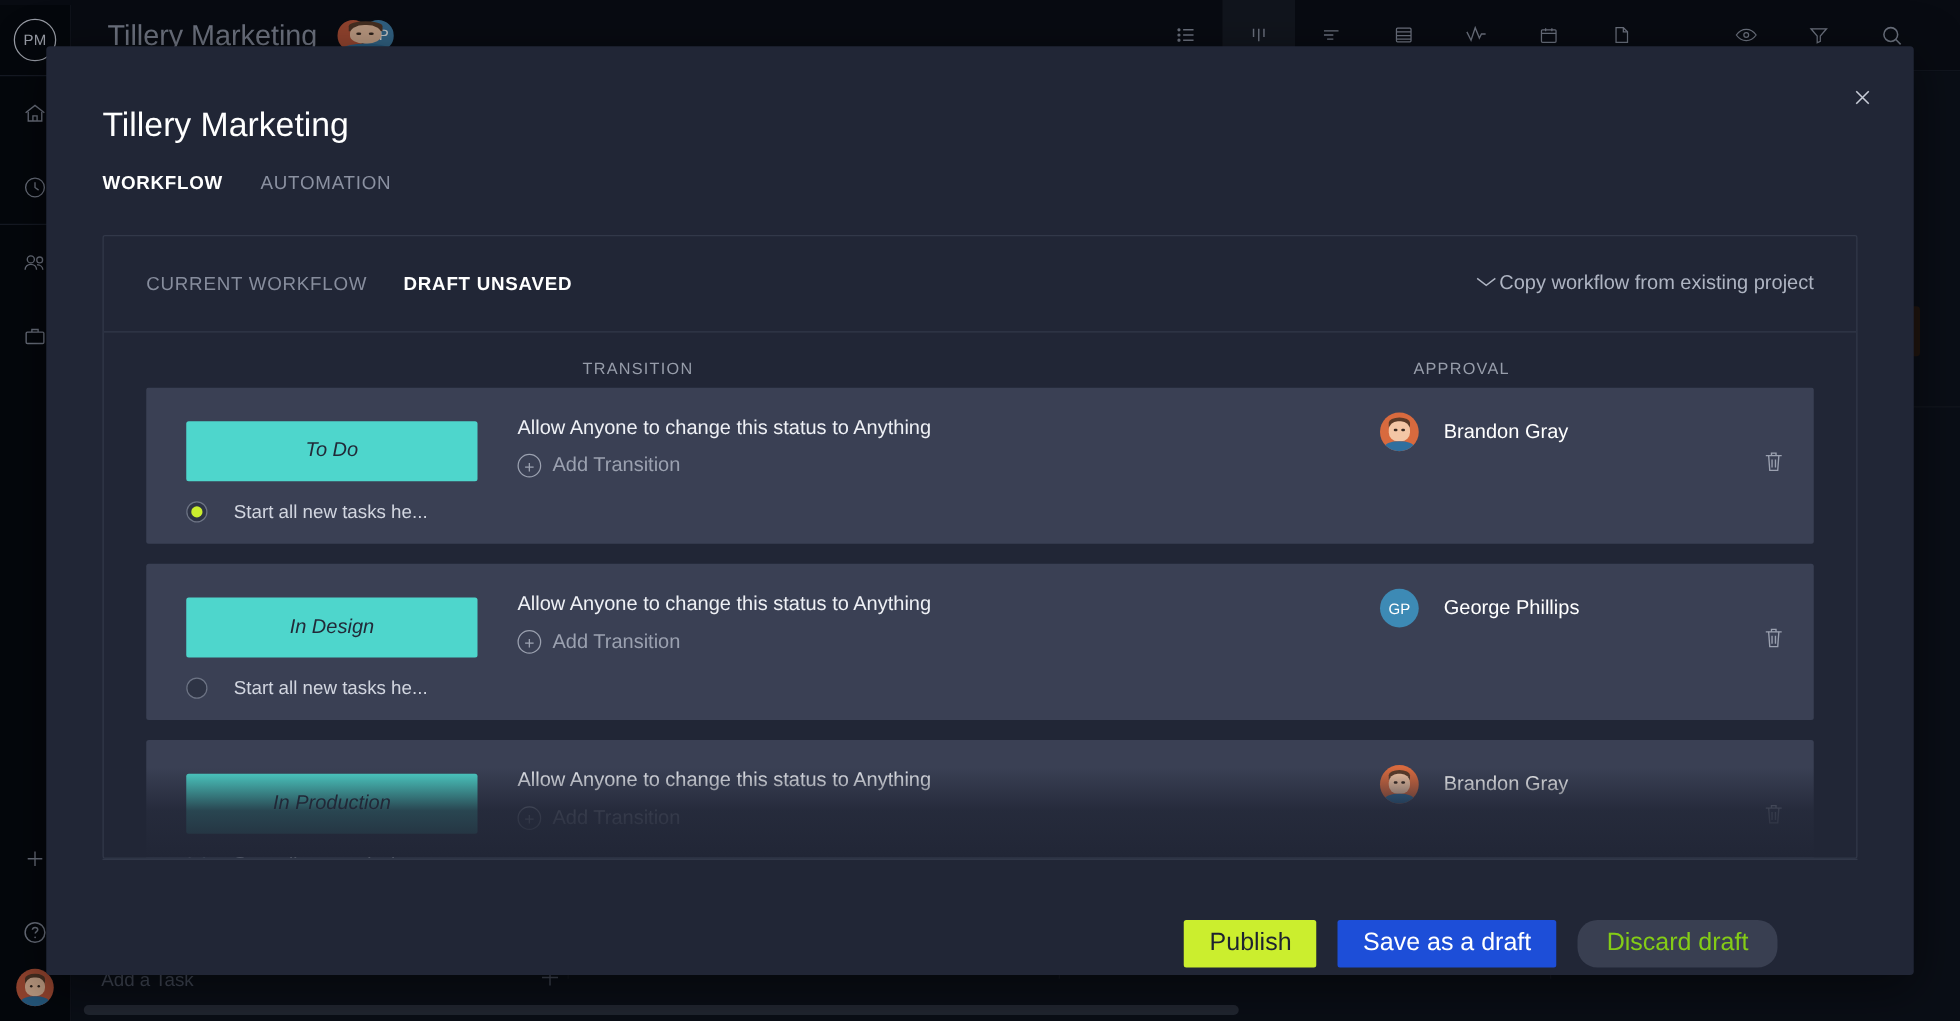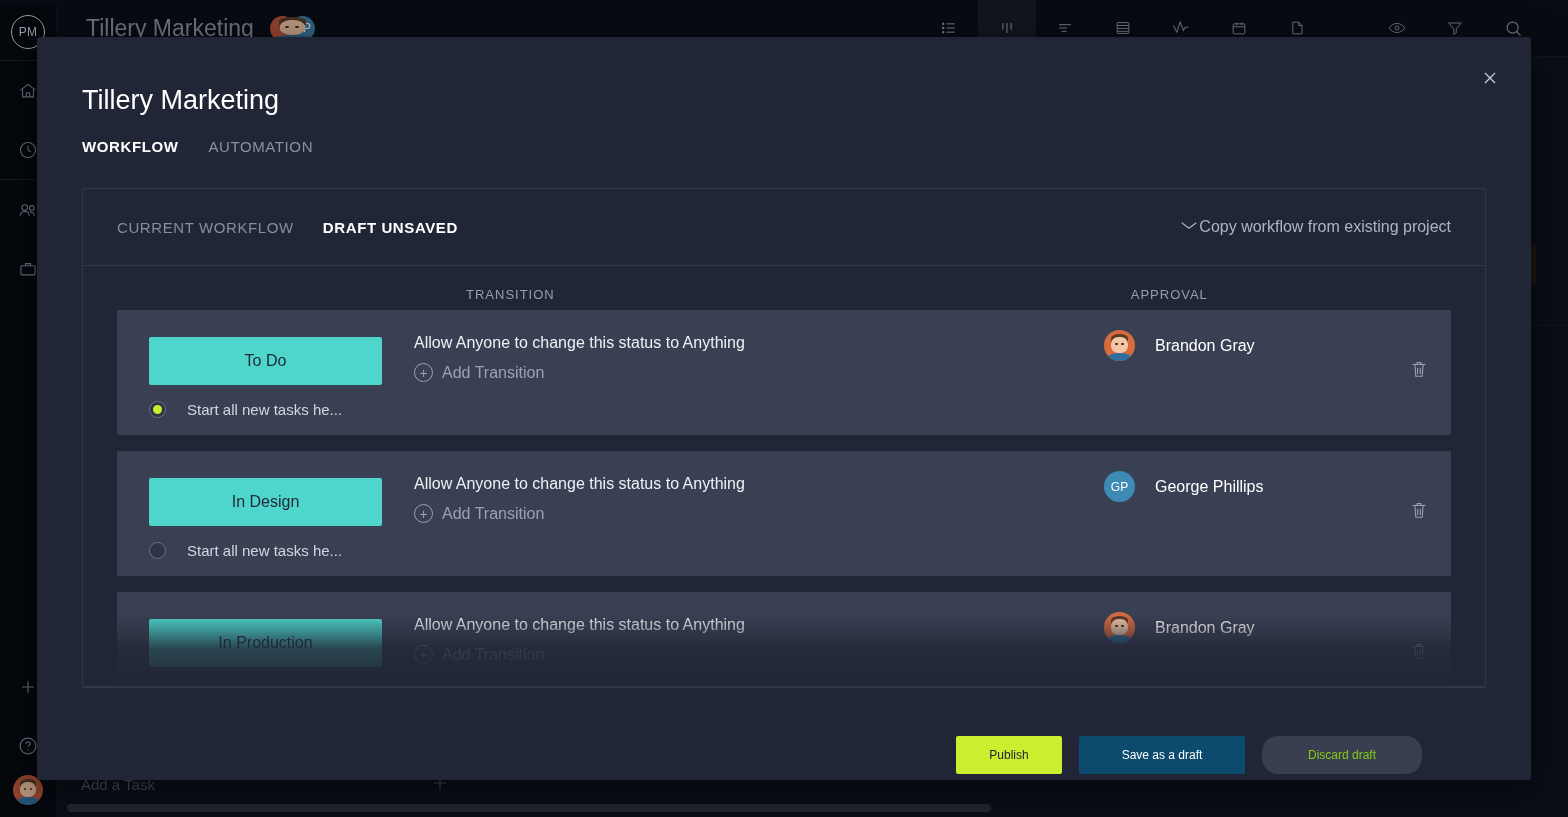--- a/index.html
+++ b/index.html
@@ -132,21 +132,21 @@
 
   .rows { position: relative; flex: 1; overflow: hidden; padding: 0 34px; }
   .rowcard {
     position: relative; background: #3a4054; border-radius: 2px;
     height: 125px; margin-bottom: 16px; display: flex; align-items: flex-start;
   }
   .status-wrap { width: 297px; padding: 27px 32px 0 32px; }
   .status-pill {
     height: 48px; background: #4ed6cc; border-radius: 2px;
     display: flex; align-items: center; justify-content: center;
-    color: #222a38; font-size: 16px;
+    color: #222a38; font-size: 16px; font-style: italic;
   }
   .start-row { display: flex; align-items: center; gap: 21px; margin-top: 16px; }
   .radio {
     width: 17px; height: 17px; border-radius: 50%;
     border: 1px solid #6c7384; background: #2e3445;
     display: flex; align-items: center; justify-content: center;
   }
   .radio .dot { width: 9px; height: 9px; border-radius: 50%; background: #cbee2e; }
   .start-label { color: #d2d6e0; font-size: 15px; }
 
@@ -173,23 +173,23 @@
     position: absolute; left: 0; right: 0; bottom: 0; height: 72px;
     background: linear-gradient(to bottom, rgba(33,38,54,0) 0%, rgba(33,38,54,.82) 48%, #212636 100%);
     pointer-events: none;
   }
 
   .modal-foot {
     height: 93px; display: flex; align-items: center; justify-content: flex-end;
     gap: 17px; padding: 0 64px 0 0; margin: 0 45px; border-top: 1px solid #323849;
   }
   .btn { height: 38px; border-radius: 2px; display: flex; align-items: center; justify-content: center;
-         font-size: 12px; padding: 0 20px; border: none; margin-top: 41px; }
+         font-size: 20px; padding: 0 20px; border: none; margin-top: 41px; }
   .btn.publish { background: #cbee2e; color: #1d2230; min-width: 106px; }
-  .btn.save { background: #0c4a6e; color: #ffffff; min-width: 166px; }
+  .btn.save { background: #1d4ed8; color: #ffffff; min-width: 166px; }
   .btn.discard { background: #39405200; background-color: #393f51; color: #84cc16; min-width: 160px; border-radius: 16px; }
 
   
   .face { position:absolute; inset:0; }
   .face .hair { position:absolute; left:22%; top:12%; width:56%; height:28%; background:#5a3b28; border-radius:50% 50% 0 0; }
   .face .skin { position:absolute; left:24%; top:24%; width:52%; height:50%; background:#f3c6a5; border-radius:45%; }
   .face .body { position:absolute; left:14%; bottom:0; width:72%; height:26%; background:#2f6f9e; border-radius:50% 50% 0 0; }
   .face .eye { position:absolute; width:8%; height:8%; background:#3a2a20; border-radius:50%; top:42%; }
   .face .eye.l { left:36%; } .face .eye.r { left:56%; }
 </style>

